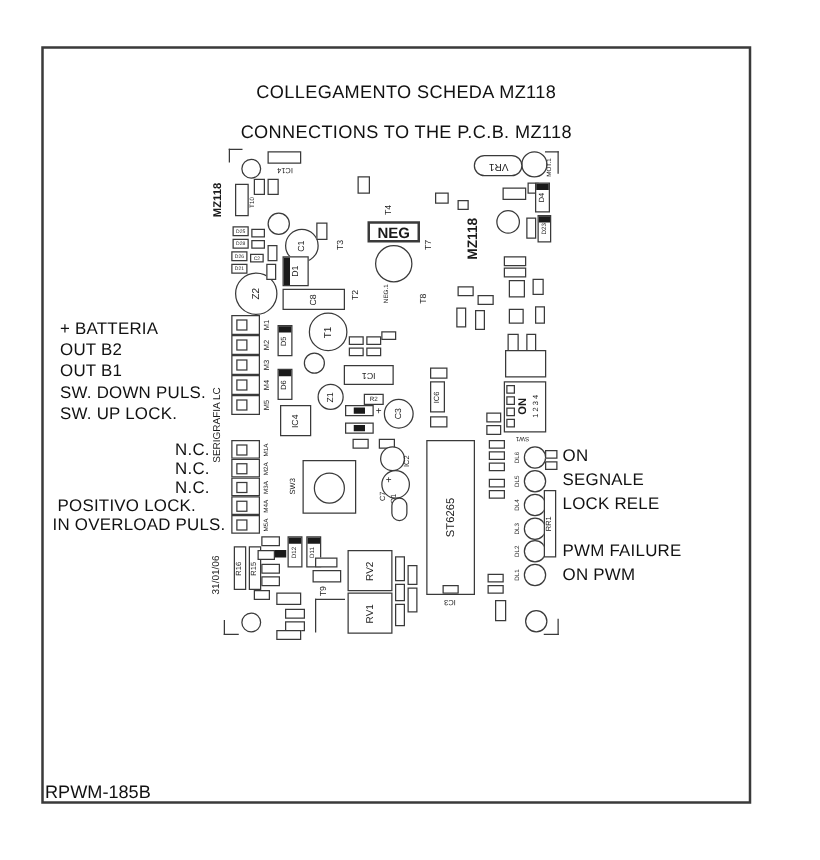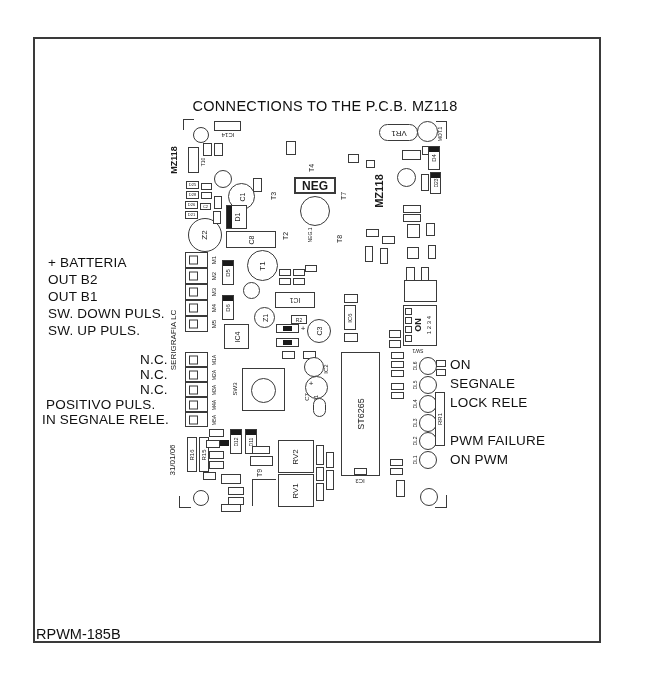--- a/index.html
+++ b/index.html
@@ -34,20 +34,21 @@
   .bar-mid{left:28%;top:18%;right:28%;bottom:18%;}
   .pad{position:absolute;left:3px;top:50%;transform:translateY(-50%);
        width:7px;height:7px;border:1px solid var(--line,#3a3a3a);background:#fff;}
   .side-label{position:absolute;font-size:13.5px;white-space:nowrap;letter-spacing:.2px;}
 </style>
 </head>
 <body>
 
 <div class="screen">
   <div class="frame"></div>
+  <div class="title1">COLLEGAMENTO SCHEDA MZ118</div>
   <div class="title2">CONNECTIONS TO THE P.C.B. MZ118</div>
   <div class="layer">
       <div class="c lmark lm-tl" style="left: 183px; top: 119px; width: 11px; height: 11px;"></div>
       <div class="c lmark lm-tr" style="left: 436px; top: 121px; width: 11px; height: 18px;"></div>
       <div class="c lmark lm-bl" style="left: 179px; top: 496px; width: 12px; height: 12px;"></div>
       <div class="c lmark lm-br" style="left: 435px; top: 495px; width: 12px; height: 13px;"></div>
       <div class="c circ" style="left: 193px; top: 127px; width: 16px; height: 16px;"></div>
       <div class="c circ" style="left: 417px; top: 121px; width: 21px; height: 21px;"></div>
       <div class="c circ" style="left: 193px; top: 490px; width: 16px; height: 16px;"></div>
       <div class="c circ" style="left: 420px; top: 488px; width: 18px; height: 18px;"></div>
@@ -394,26 +395,26 @@
       <div class="c rect" style="left: 389px; top: 340px; width: 12px; height: 8px;"></div>
       <div class="c rect" style="left: 396px; top: 480px; width: 9px; height: 17px;"></div>
       <div class="c rect" style="left: 436px; top: 360px; width: 10px; height: 7px;"></div>
       <div class="c rect" style="left: 436px; top: 369px; width: 10px; height: 7px;"></div>
     </div>
   <div class="layer">
       <div class="side-label" style="left: 48px; top: 255px;">+ BATTERIA</div>
       <div class="side-label" style="left: 48px; top: 272px;">OUT B2</div>
       <div class="side-label" style="left: 48px; top: 289px;">OUT B1</div>
       <div class="side-label" style="left: 48px; top: 306px;">SW. DOWN PULS.</div>
-      <div class="side-label" style="left: 48px; top: 323px;">SW. UP PULS.</div>
+      <div class="side-label" style="left: 48px; top: 323px;">SW. UP LOCK.</div>
       <div class="side-label" style="left: 140px; top: 352px;">N.C.</div>
       <div class="side-label" style="left: 140px; top: 367px;">N.C.</div>
       <div class="side-label" style="left: 140px; top: 382px;">N.C.</div>
-      <div class="side-label" style="left: 46px; top: 397px;">POSITIVO PULS.</div>
-      <div class="side-label" style="left: 42px; top: 412px;">IN SEGNALE RELE.</div>
+      <div class="side-label" style="left: 46px; top: 397px;">POSITIVO LOCK.</div>
+      <div class="side-label" style="left: 42px; top: 412px;">IN OVERLOAD PULS.</div>
       <div class="side-label" style="left: 450px; top: 357px;">ON</div>
       <div class="side-label" style="left: 450px; top: 376px;">SEGNALE</div>
       <div class="side-label" style="left: 450px; top: 395px;">LOCK RELE</div>
       <div class="side-label" style="left: 450px; top: 433px;">PWM FAILURE</div>
       <div class="side-label" style="left: 450px; top: 452px;">ON PWM</div>
     </div>
   <div class="doc-number">RPWM-185B</div>
 </div>
 
 </body></html>

